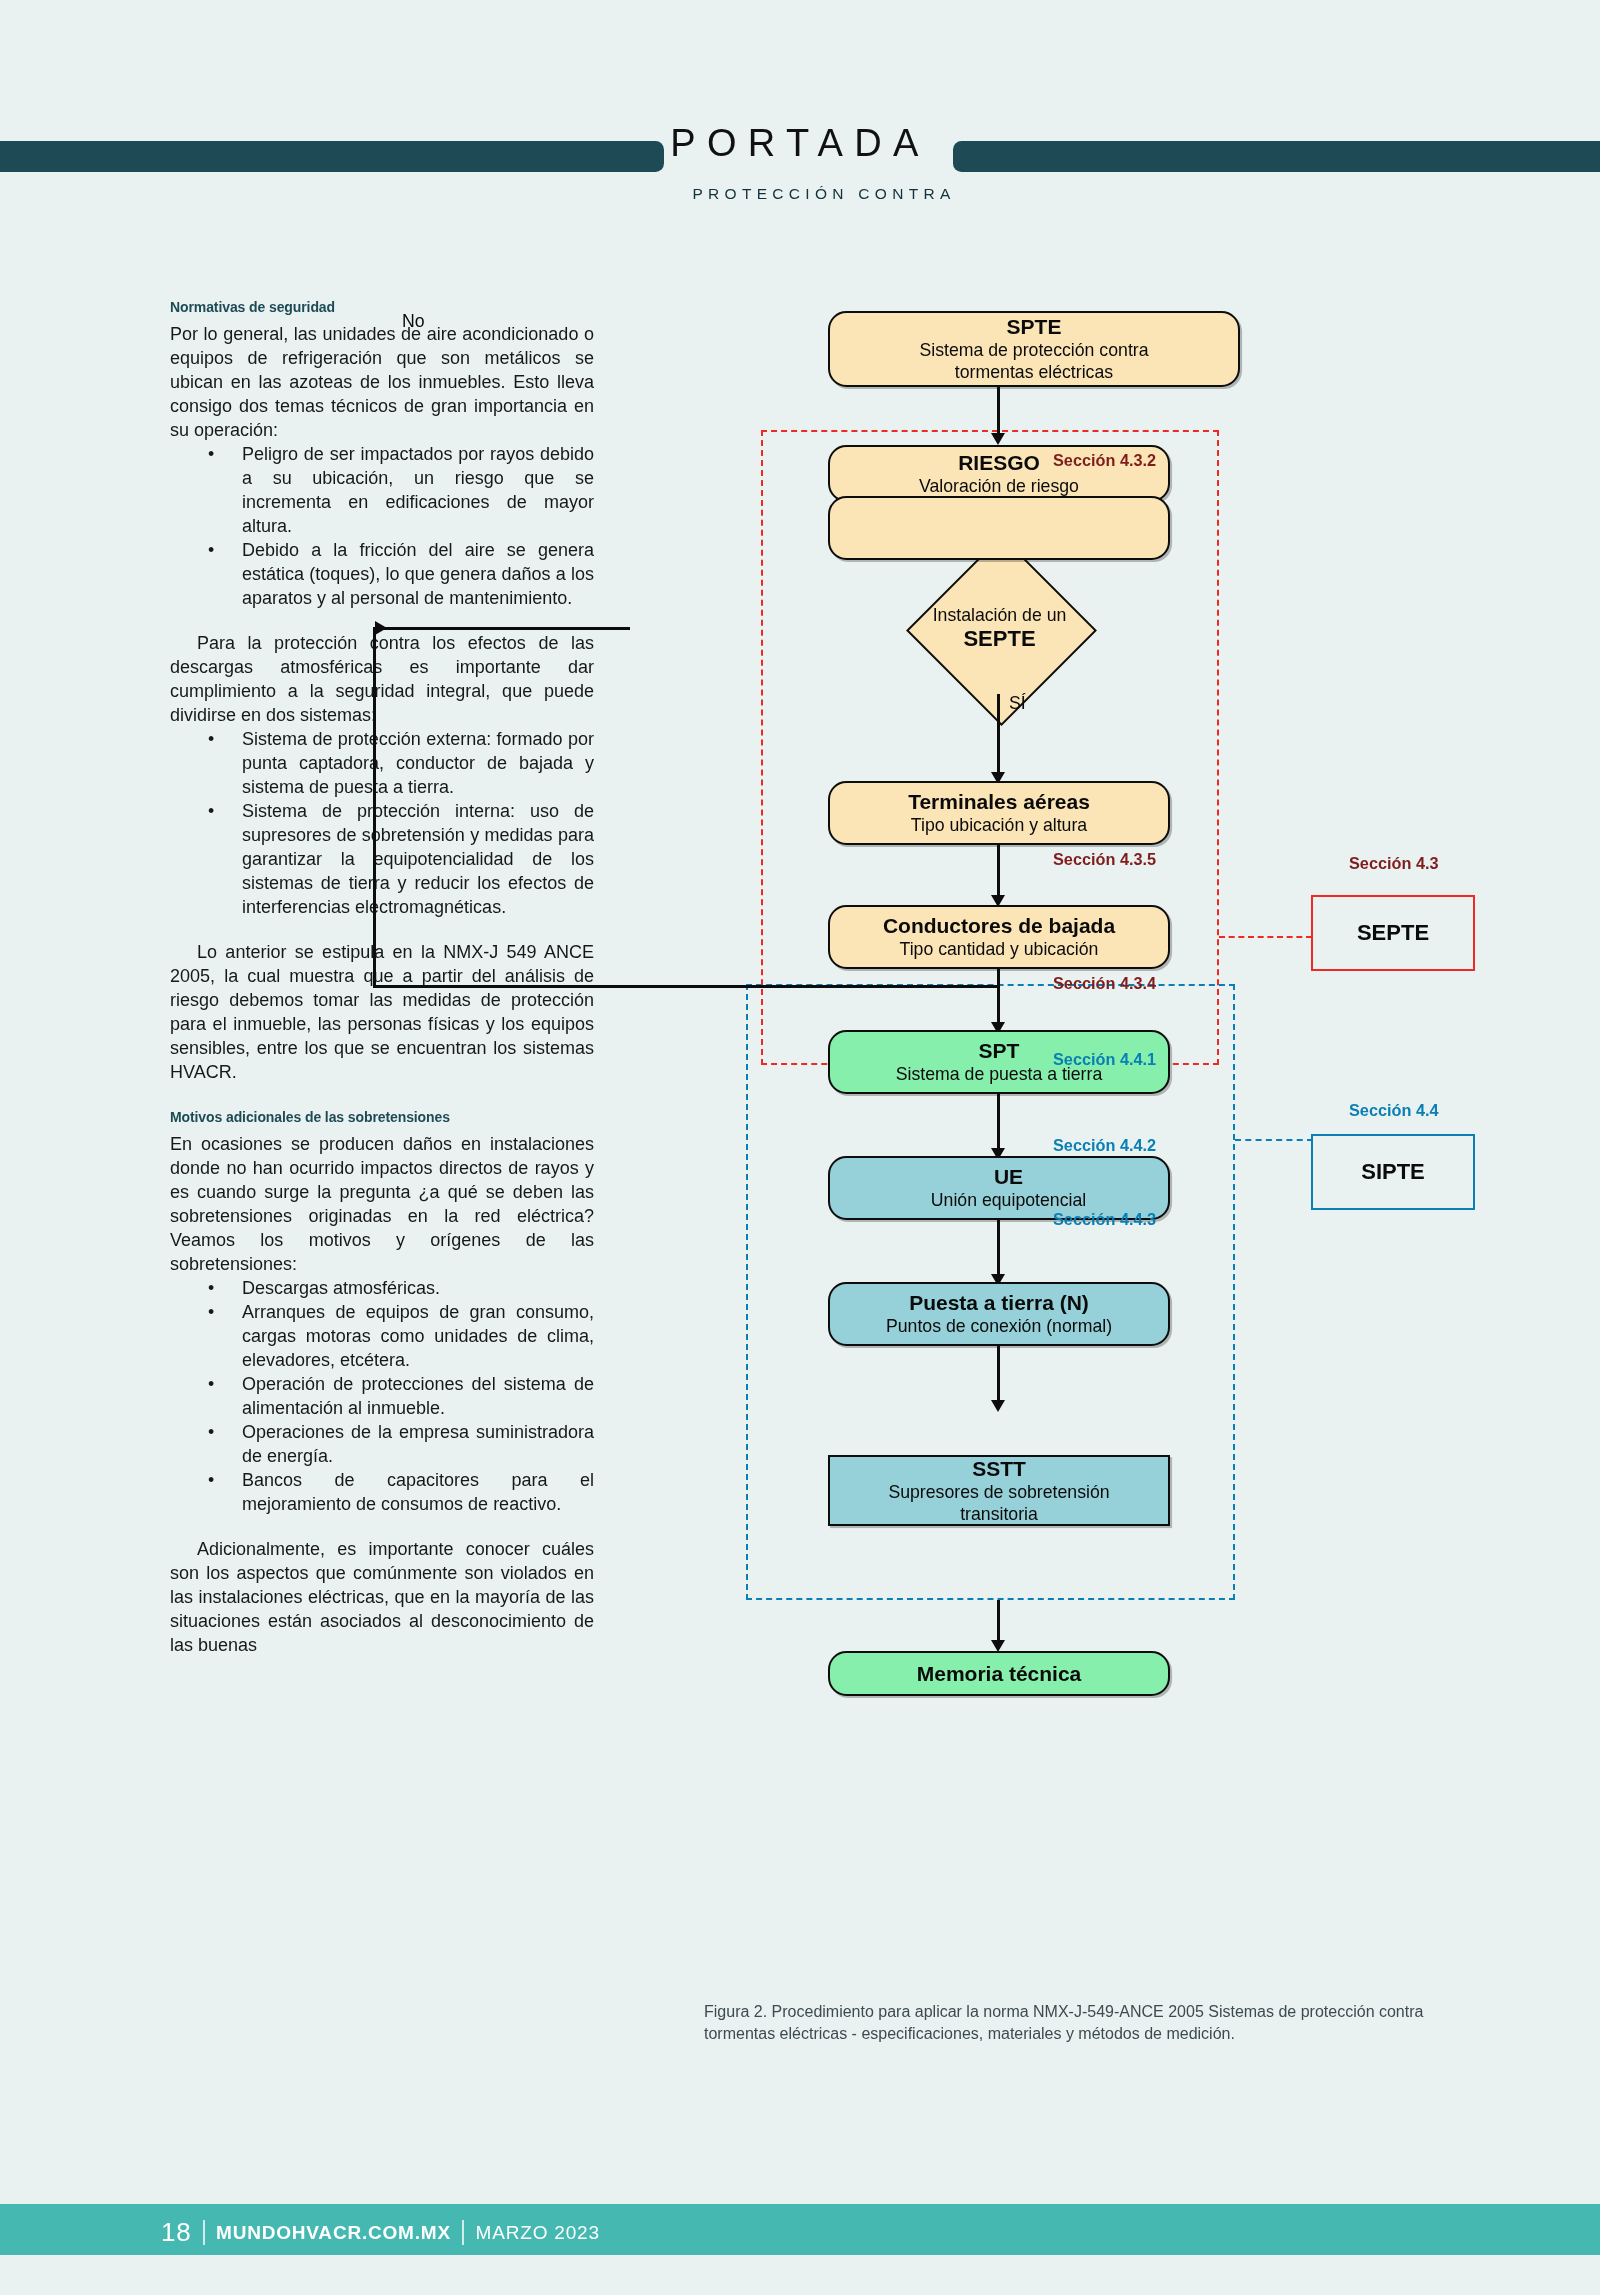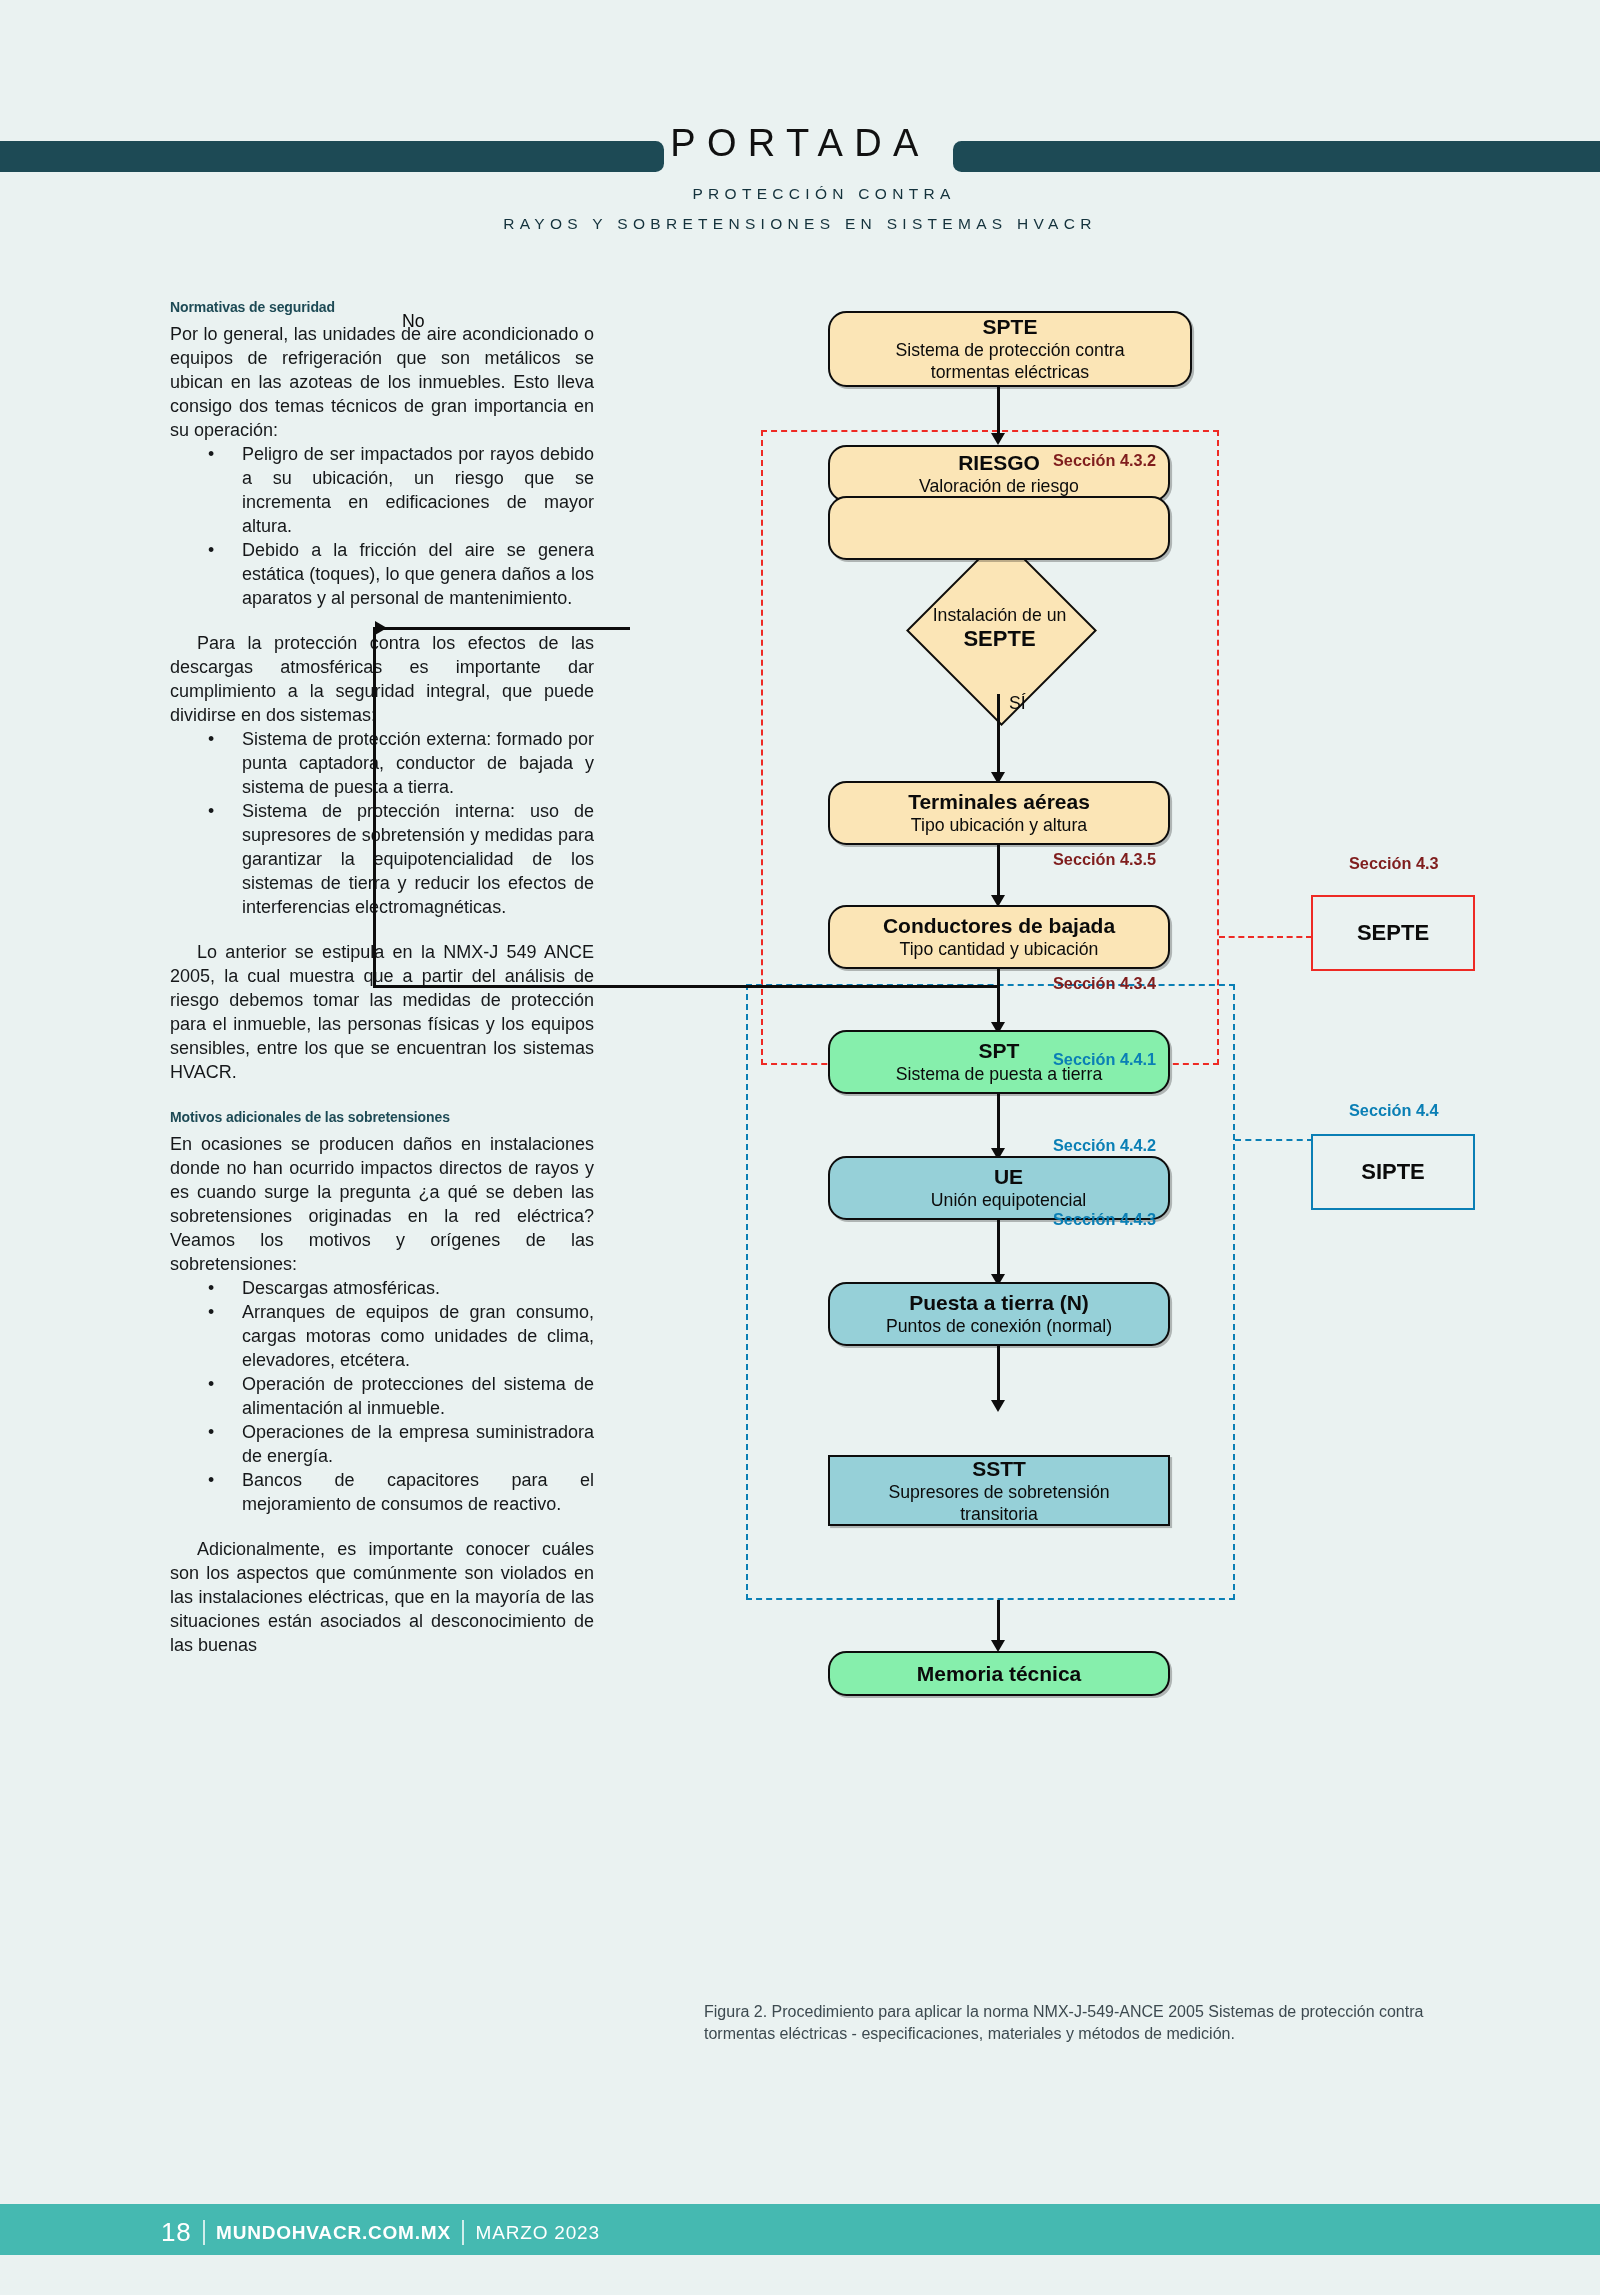--- a/index.html
+++ b/index.html
@@ -146,21 +146,20 @@
 </style>
 </head>
 <body>
 
 <div class="page">
 
   <div class="hdr-bar left"></div>
   <div class="hdr-bar right"></div>
   <div class="hdr-title">PORTADA</div>
   <div class="hdr-sub1">PROTECCIÓN CONTRA</div>
-  <div class="hdr-sub2">RAYOS Y SOBRETENSIONES EN SISTEMAS HVACR</div>
 
   <div class="col-left">
     <h2>Normativas de seguridad</h2>
     <p>Por lo general, las unidades de aire acondicionado o equipos de refrigeración que son metálicos se ubican en las azoteas de los inmuebles. Esto lleva consigo dos temas técnicos de gran importancia en su operación:</p>
     <ul class="bullets">
       <li>Peligro de ser impactados por rayos debido a su ubicación, un riesgo que se incrementa en edificaciones de mayor altura.</li>
       <li>Debido a la fricción del aire se genera estática (toques), lo que genera daños a los aparatos y al personal de mantenimiento.</li>
     </ul>
     <p class="indent">Para la protección contra los efectos de las descargas atmosféricas es importante dar cumplimiento a la seguridad integral, que puede dividirse en dos sistemas:</p>
     <ul class="bullets">
@@ -179,21 +178,21 @@
     </ul>
     <p class="indent">Adicionalmente, es importante conocer cuáles son los aspectos que comúnmente son violados en las instalaciones eléctricas, que en la mayoría de las situaciones están asociados al desconocimiento de las buenas</p>
   </div>
 
   <div class="flow">
 
     <div class="dash-red" style="left:83px;top:119px;width:458px;height:635px;"></div>
 
     <div class="dash-blue" style="left:68px;top:673px;width:489px;height:616px;"></div>
 
-    <div class="fbox cream round" style="left:150px;top:0px;width:364px;height:76px;">
+    <div class="fbox cream round" style="left:150px;top:0px;width:412px;height:76px;">
       <div class="t1">SPTE</div>
       <div class="t2">Sistema de  protección contra</div>
       <div class="t2">tormentas eléctricas</div>
     </div>
     <div class="arrow" style="left:319px;top:76px;height:47px;"></div>
 
     <div class="fbox cream round" style="left:150px;top:134px;width:342px;height:57px;">
       <div class="t1">RIESGO</div>
       <div class="t2">Valoración de riesgo</div>
     </div>

